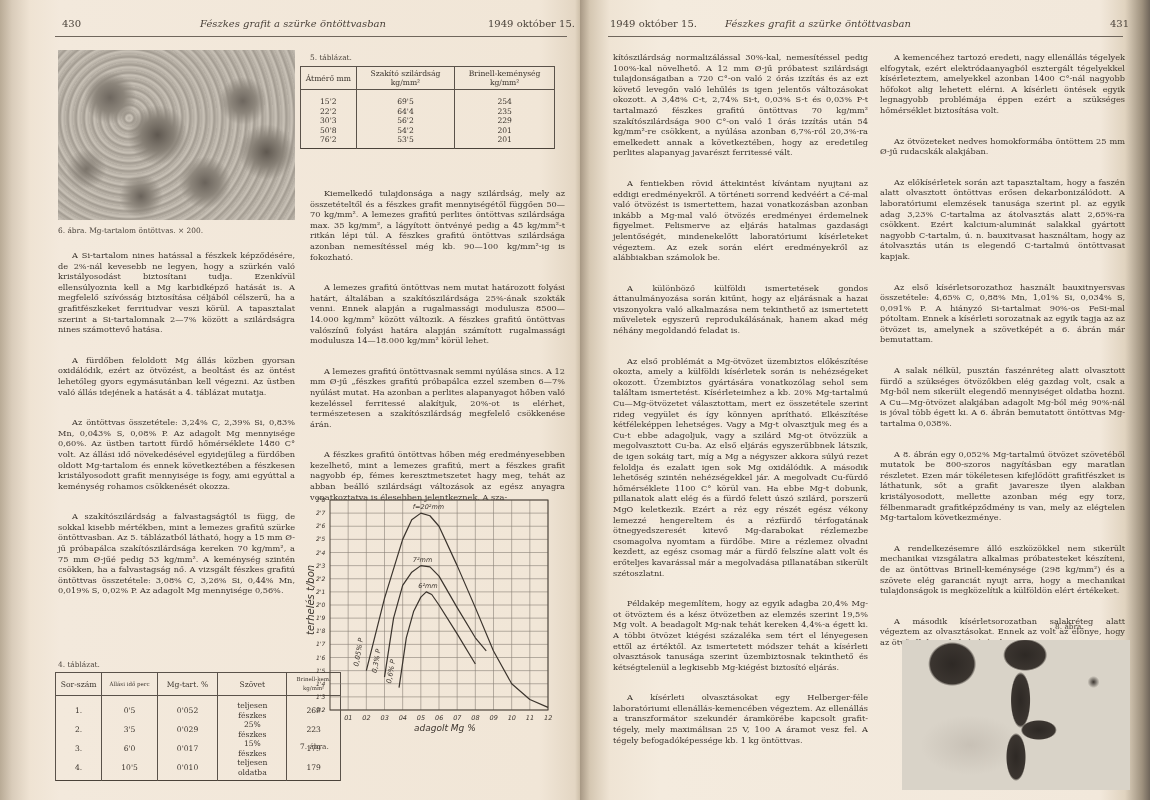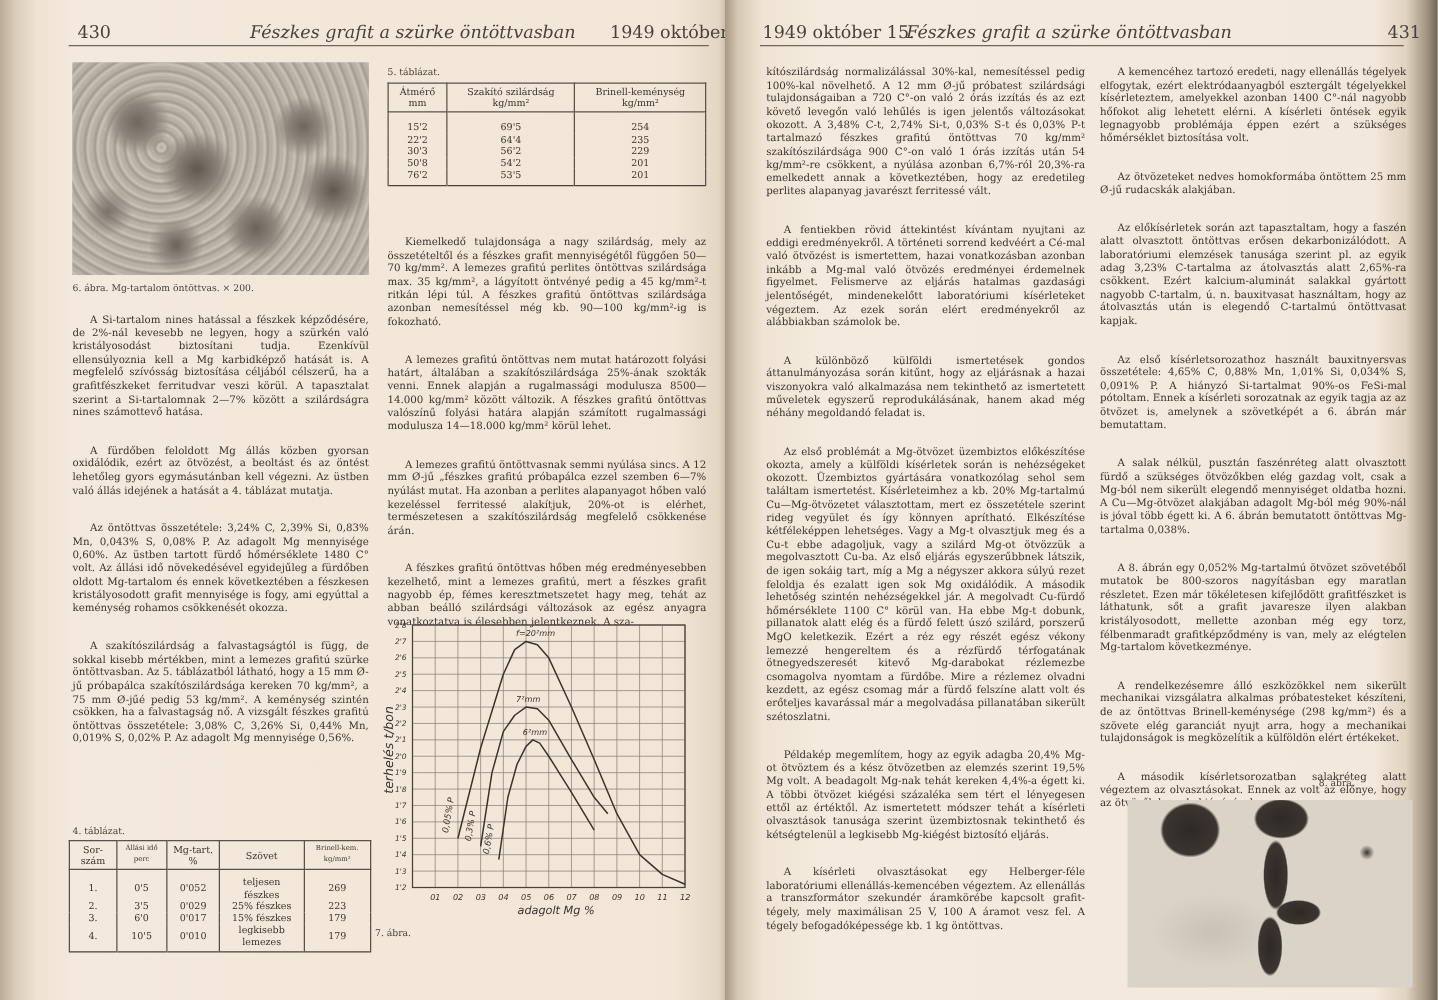--- a/index.html
+++ b/index.html
@@ -1,28 +1,28 @@
 <!DOCTYPE html>
 <html><head>
 <meta charset="utf-8">
 <style>
   html,body{margin:0;padding:0;}
   body{width:1150px;height:800px;overflow:hidden;background:#d8cdb8;font-family:"DejaVu Serif",serif;color:#3a332c;position:relative;}
   .page{position:absolute;top:0;height:800px;background:#f3e9dc;overflow:hidden;}
   .page.left{left:0;width:580px;background:linear-gradient(90deg,#b9ab96 0px,#d9ccba 12px,#efe3d3 30px,#f3e9dc 60px,#f1e6d7 540px,#e3d6c3 575px,#cdbfa9 580px);}
   .page.right{left:580px;width:570px;background:linear-gradient(90deg,#a79884 0px,#d5c7b2 10px,#efe4d4 30px,#f4ebde 80px,#f2e8db 520px,#e0d3bf 545px,#9e917e 562px,#6f655a 570px);}
-  .hdr{position:absolute;top:18px;font-size:14px;color:#4a423a;white-space:nowrap;}
+  .hdr{position:absolute;top:18px;font-size:10px;color:#4a423a;white-space:nowrap;}
   .rule{position:absolute;top:36px;height:1px;background:#6f665c;}
   .col{position:absolute;font-size:8.2px;line-height:10.6px;text-align:justify;color:#3b342d;}
   .col p{margin:0;text-indent:14px;}
   .col p+p{margin-top:20px;}
   .caption{font-size:7.4px;color:#4a423a;}
   table.tb{border-collapse:collapse;font-size:7.6px;color:#3b342d;}
   table.tb th{font-weight:normal;border:1px solid #5a524a;padding:2px 3px;line-height:9px;}
-  table.tb td{border-left:1px solid #5a524a;border-right:1px solid #5a524a;padding:0 3px;line-height:9.5px;text-align:center;margin-left:32px;}
+  table.tb td{border-left:1px solid #5a524a;border-right:1px solid #5a524a;padding:0 19px;line-height:9.5px;text-align:center;margin-left:32px;}
   table.tb{border:1.5px solid #4a4239;}
   .photo{position:absolute;overflow:hidden;}
   .photo1{left:58px;top:50px;width:237px;height:170px;background:
     radial-gradient(circle at 22% 28%,#6e675f 0,#8b847a 14px,transparent 26px),
     radial-gradient(circle at 42% 50%,#5f5850 0,#867f75 16px,transparent 30px),
     radial-gradient(circle at 78% 30%,#6e675f 0,#8b847a 12px,transparent 24px),
     radial-gradient(circle at 88% 60%,#5f5850 0,#867f75 14px,transparent 28px),
     radial-gradient(circle at 62% 78%,#6a635b 0,#8b847a 14px,transparent 26px),
     radial-gradient(circle at 35% 86%,#6a635b 0,#8b847a 10px,transparent 22px),
     radial-gradient(circle at 12% 70%,#7a736a 0,transparent 20px),
@@ -89,28 +89,28 @@
           <td>3.</td>
           <td>6'0</td>
           <td>0'017</td>
           <td>15% fészkes</td>
           <td>179</td>
         </tr>
       <tr>
           <td style="padding-bottom:3px;">4.</td>
           <td style="padding-bottom:3px;">10'5</td>
           <td style="padding-bottom:3px;">0'010</td>
-          <td style="padding-bottom:3px;">legkisebb lemezes</td>
+          <td style="padding-bottom:3px;">teljesen oldatba</td>
           <td style="padding-bottom:3px;">179</td>
         </tr>
     </tbody>
   </table>
 
   <div class="caption" style="position:absolute;left:310px;top:53px;width:255px;">5. táblázat.</div>
-  <table class="tb" style="position:absolute;left:310px;top:66px;width:255px;">
+  <table class="tb" style="position:absolute;left:300px;top:66px;width:255px;">
     <thead>
         <tr>
       <th style="width:40px;">Átmérő mm</th>
       <th>Szakító szilárdság kg/mm²</th>
       <th>Brinell-keménység kg/mm²</th>
     </tr>
       </thead>
     <tbody>
       <tr>
           <td style="padding-top:7px;">15'2</td>

